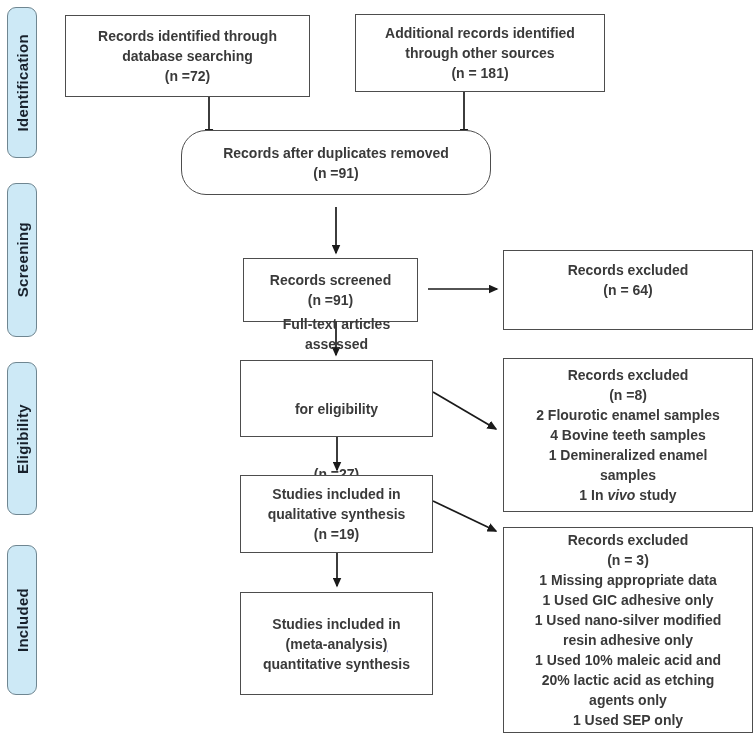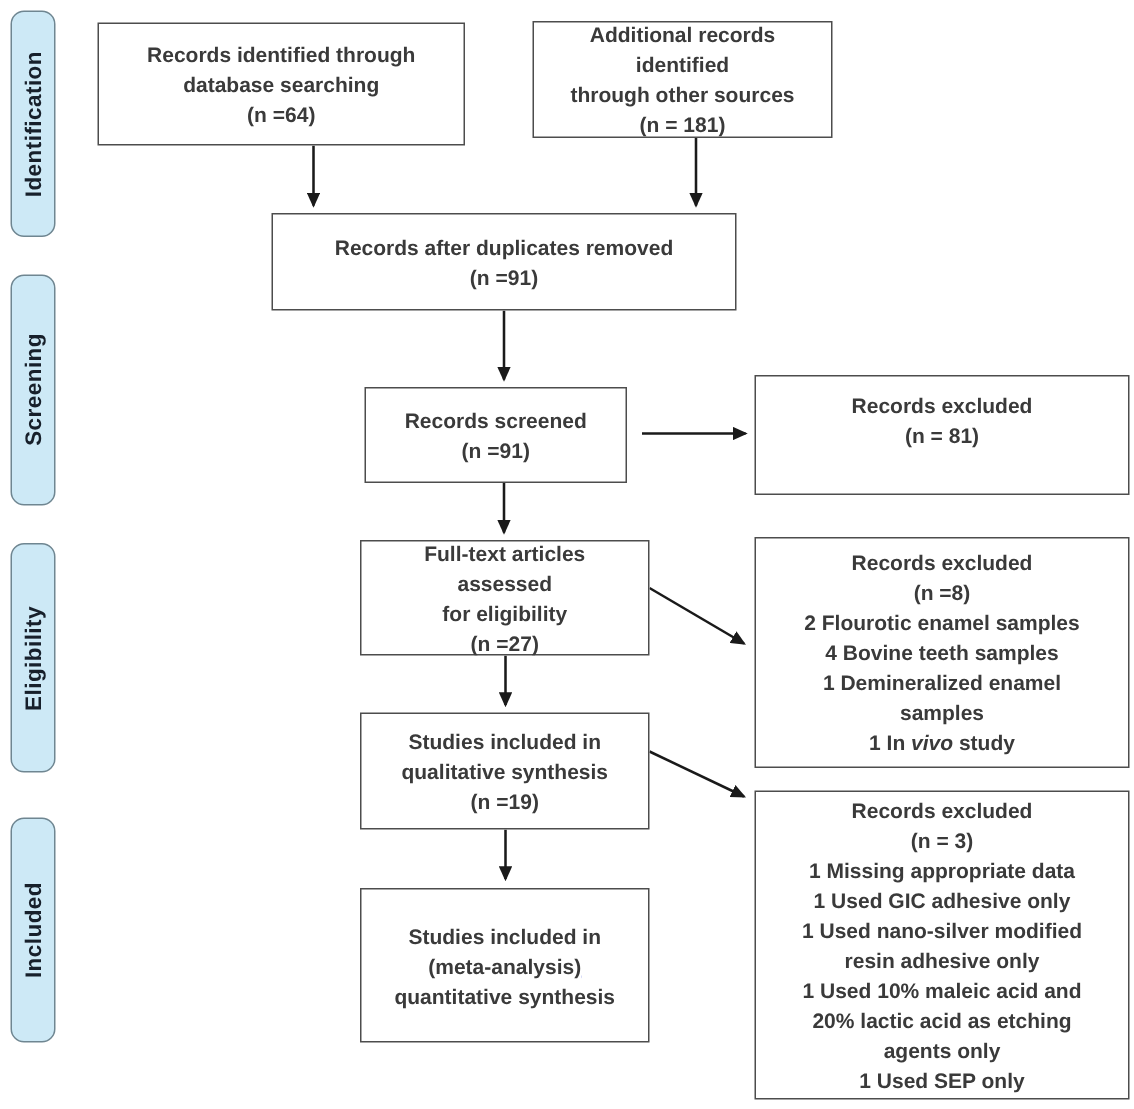--- a/index.html
+++ b/index.html
@@ -94,45 +94,45 @@
   <div class="stage" style="top:362px; height:153px;">
     <span class="stage-text">Eligibility</span>
   </div>
   <div class="stage" style="top:545px; height:150px;">
     <span class="stage-text">Included</span>
   </div>
 
   <div class="box" style="left:65px; top:15px; width:245px; height:82px;">
     <div class="line">Records identified through</div>
     <div class="line">database searching</div>
-    <div class="line">(n =64)</div>
+    <div class="line">(n =72)</div>
   </div>
 
-  <div class="box" style="left:355px; top:14px; width:200px; height:78px;">
+  <div class="box" style="left:355px; top:14px; width:250px; height:78px;">
     <div class="line">Additional records identified</div>
     <div class="line">through other sources</div>
     <div class="line">(n = 181)</div>
   </div>
 
-  <div class="box" style="left:181px; top:142px; width:310px; height:65px;">
+  <div class="box" style="left:181px; top:130px; width:310px; height:65px;border-radius:25px;">
     <div class="line">Records after duplicates removed</div>
     <div class="line">(n =91)</div>
   </div>
 
   <div class="box" style="left:243px; top:258px; width:175px; height:64px;">
     <div class="line">Records screened</div>
     <div class="line">(n =91)</div>
   </div>
 
   <div class="box" style="left:503px; top:250px; width:250px; height:80px; justify-content:flex-start; padding-top:9px;">
     <div class="line">Records excluded</div>
-    <div class="line">(n = 81)</div>
+    <div class="line">(n = 64)</div>
   </div>
 
-  <div class="box" style="left:240px; top:360px; width:193px; height:77px;">
+  <div class="box" style="left:240px; top:360px; width:193px; height:77px;gap:45px;">
     <div class="line">Full-text articles assessed</div>
     <div class="line">for eligibility</div>
     <div class="line">(n =27)</div>
   </div>
 
   <div class="box" style="left:503px; top:358px; width:250px; height:154px;">
     <div class="line">Records excluded</div>
     <div class="line">(n =8)</div>
     <div class="line">2 Flourotic enamel samples</div>
     <div class="line">4 Bovine teeth samples</div>

